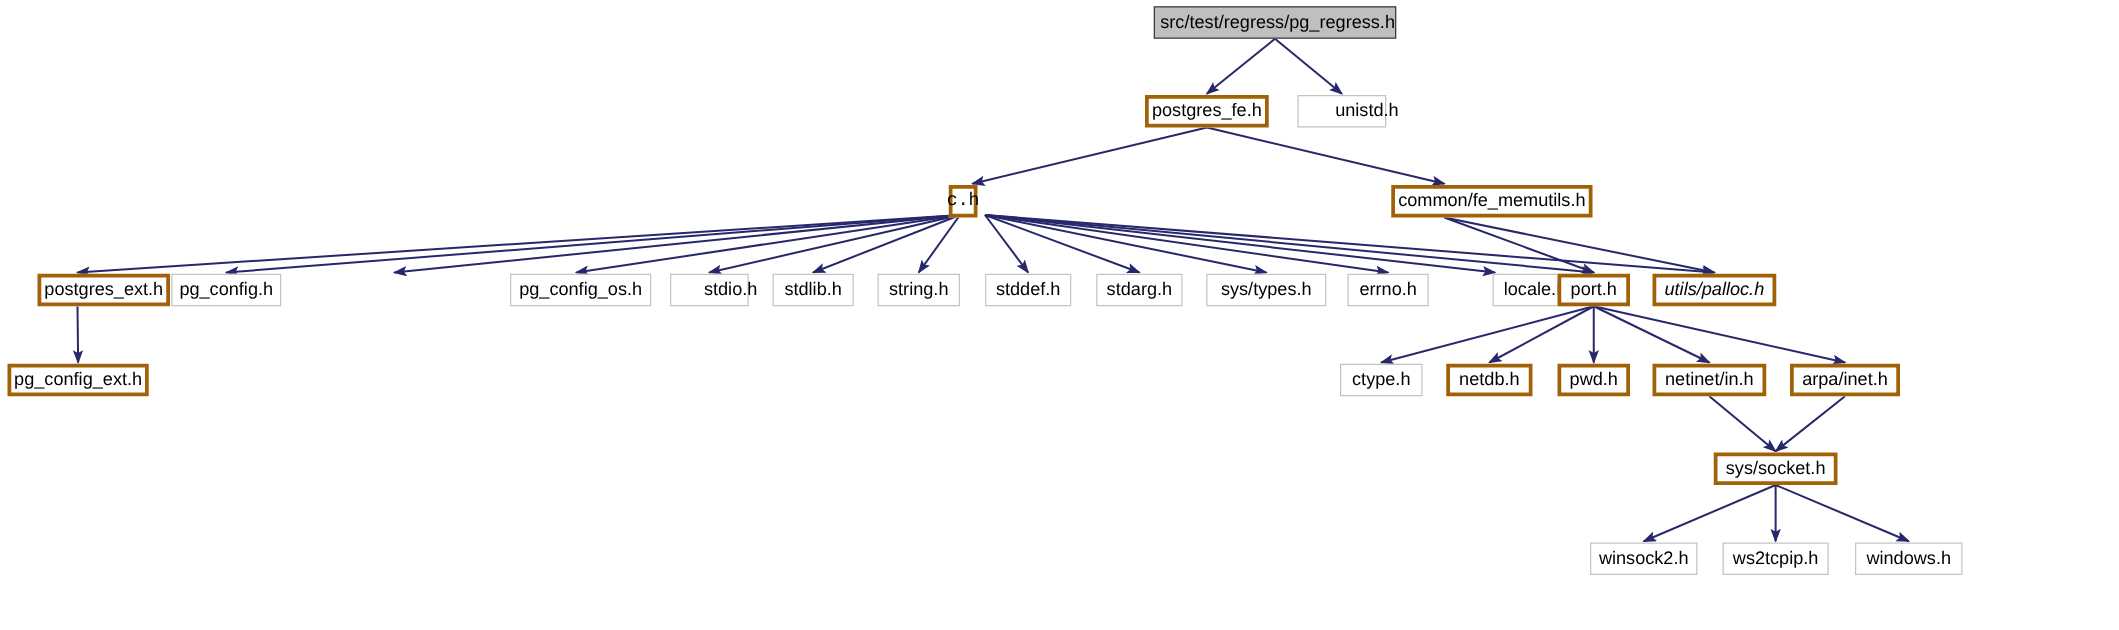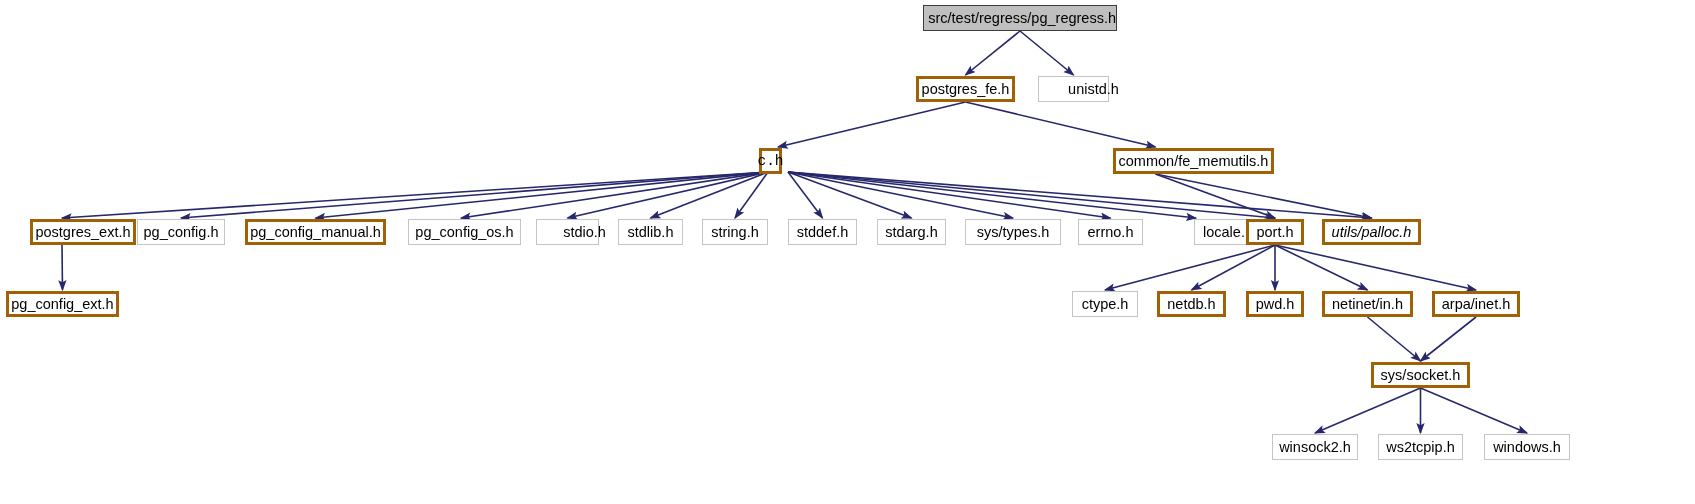--- a/index.html
+++ b/index.html
@@ -100,23 +100,20 @@
     </div>
     <div class="node link" style="left: 1075px; top: 148px; width: 161px; margin-left: 38px;">
       <span>common/fe_memutils.h</span>
     </div>
     <div class="node link" style="left: 9px; top: 219px; width: 106px; margin-left: 21px;">
       <span>postgres_ext.h</span>
     </div>
     <div class="node" style="left: 137px; top: 219px; width: 88px;">
       <span>pg_config.h</span>
     </div>
-    <div class="node link" style="left: 245px; top: 219px; width: 141px;">
-      <span>pg_config_manual.h</span>
-    </div>
     <div class="node" style="left: 408px; top: 219px; width: 113px; text-align: center;">
       <span>pg_config_os.h</span>
     </div>
     <div class="node" style="left: 536px; top: 219px; width: 63px; padding-left: 34px;">
       <span>stdio.h</span>
     </div>
     <div class="node" style="left: 618px; top: 219px; width: 65px;">
       <span>stdlib.h</span>
     </div>
     <div class="node" style="left: 702px; top: 219px; width: 66px;">

